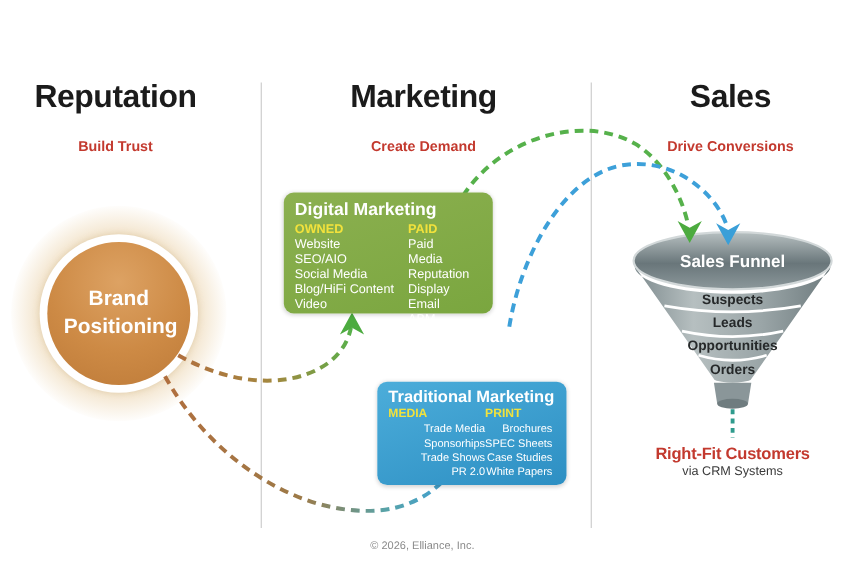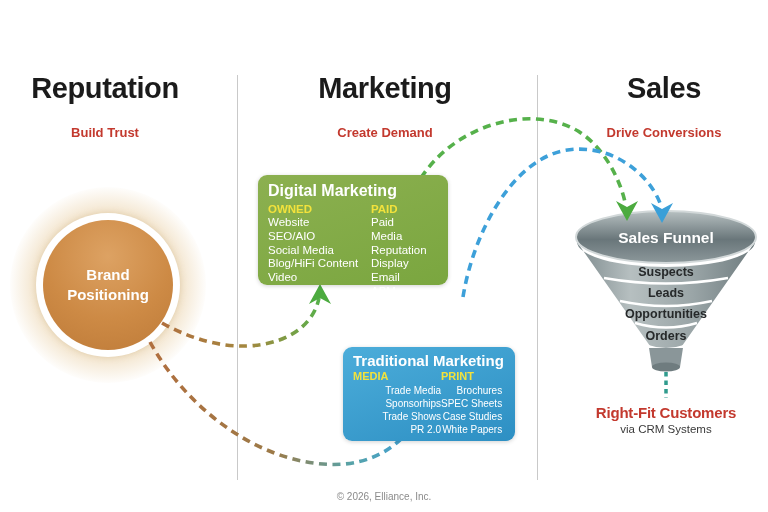--- a/index.html
+++ b/index.html
@@ -28,21 +28,21 @@
   }
   .circle-ring {
     position:absolute; left:36px; top:213px; width:144px; height:144px; border-radius:50%;
     background:#ffffff; box-shadow:0 0 6px rgba(190,160,110,0.35);
   }
   .brand-circle {
     position:absolute; left:43px; top:220px; width:130px; height:130px; border-radius:50%;
     background:radial-gradient(circle at 50% 28%, #dda263 0%, #cd8a45 55%, #bd7a38 100%);
     display:flex; align-items:center; justify-content:center; text-align:center;
   }
-  .brand-circle .lbl { color:#ffffff; font-weight:bold; font-size:15px; line-height:1.35; width:100px; }
+  .brand-circle .lbl { color:#ffffff; font-weight:bold; font-size:19px; line-height:1.35; width:100px; }
 
   .box { position:absolute; border-radius:9px; color:#ffffff; box-shadow:0 1px 4px rgba(0,0,0,0.18); }
   .box .box-title { font-weight:bold; }
   .box .cols { display:flex; }
   .box .col-h { font-weight:bold; color:#f2e23c; }
   .box .item { color:#ffffff; }
   .digital {
     left:258px; top:175px; width:190px; height:110px; padding:7px 20px 6px 10px;
     background:linear-gradient(160deg, #8cb050 0%, #7aa63f 100%);
   }

